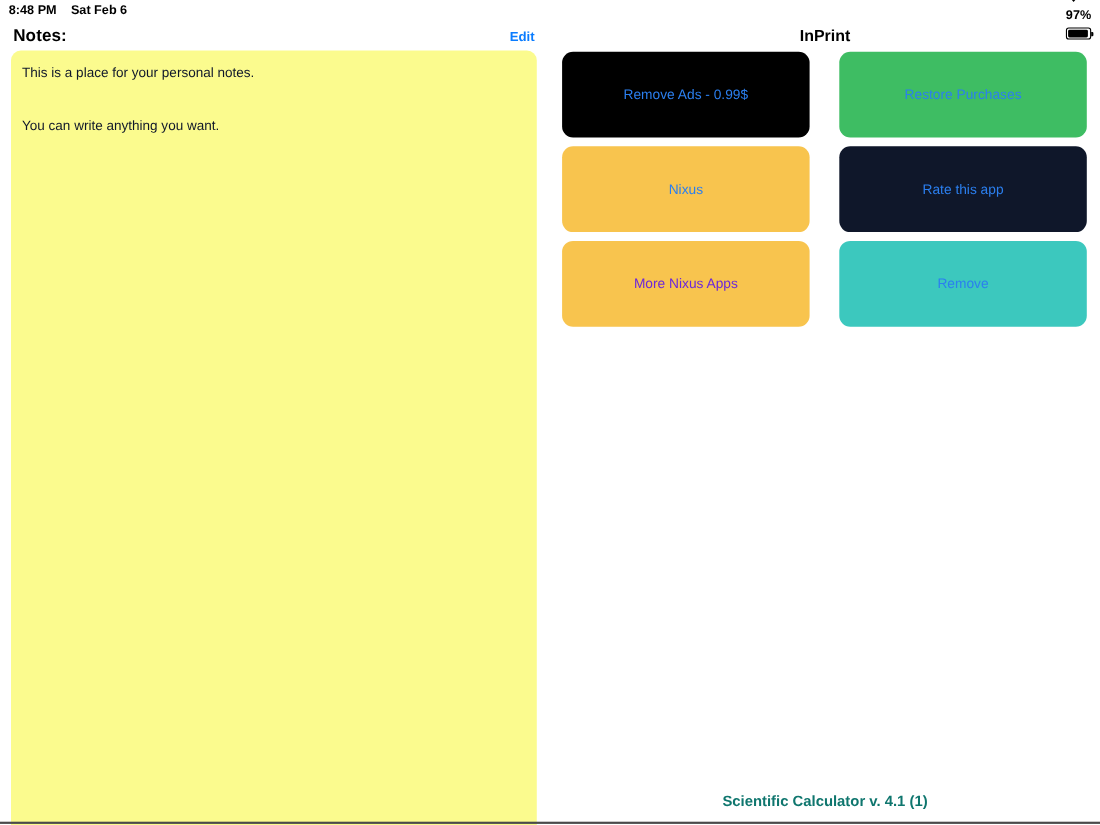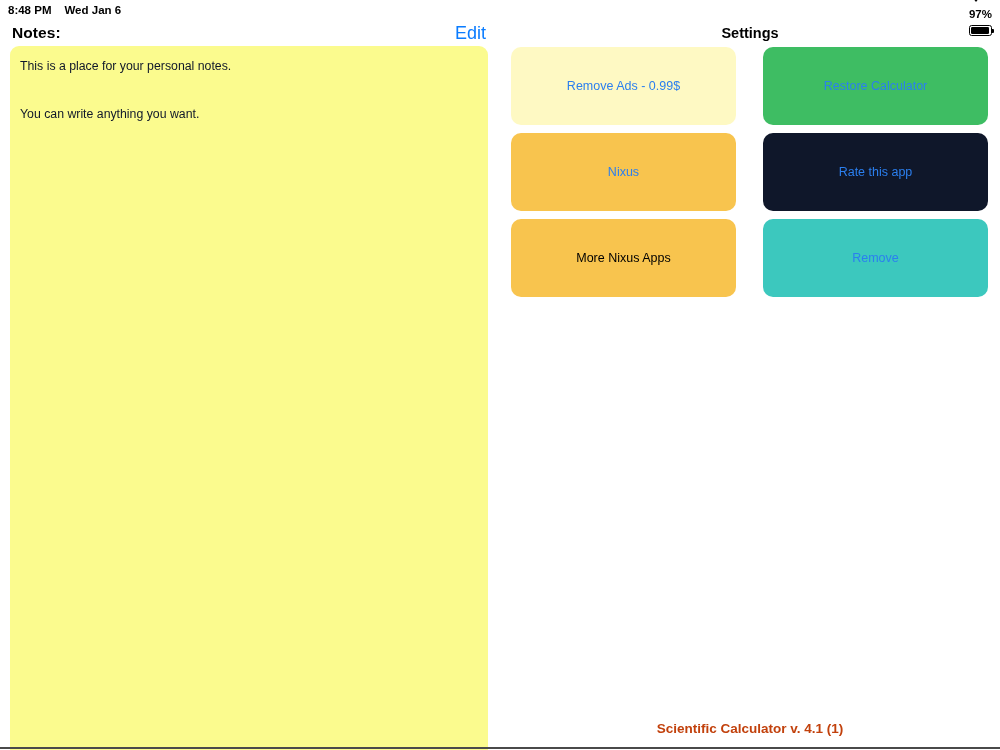--- a/index.html
+++ b/index.html
@@ -78,22 +78,22 @@
     align-items: center;
     justify-content: space-between;
   }
   .notes-title {
     font-size: 15.5px;
     font-weight: bold;
     color: #000;
     letter-spacing: 0.1px;
   }
   .edit-button {
-    font-size: 18px;
-    font-weight: normal;
+    font-size: 12px;
+    font-weight: bold;
     color: #0a7cff;
     cursor: pointer;
     background: none;
     border: none;
     font-family: "Liberation Sans", sans-serif;
     padding: 0;
   }
 
   .notes-area {
     position: absolute;
@@ -153,38 +153,38 @@
 
   
   .footer-version {
     position: absolute;
     left: 500px;
     top: 721px;
     width: 500px;
     text-align: center;
     font-size: 13.5px;
     font-weight: bold;
-    color: #c2410c;
+    color: #0f766e;
   }
   .bottom-rule {
     position: absolute;
     left: 0;
     top: 747px;
     width: 1000px;
     height: 1.5px;
     background: #4a4a4a;
   }
 </style>
 </head>
 <body>
 
 <div class="statusbar">
   <div class="status-left">
     <span>8:48 PM</span>
-    <span>Wed Jan 6</span>
+    <span>Sat Feb 6</span>
   </div>
   <div class="status-right">
     <span class="signal-dots">
       <i></i>
         <i></i>
         <i></i>
         <i></i>
     </span>
     <span class="wifi">
       <svg width="14" height="11" viewBox="0 0 14 11" aria-hidden="true">
@@ -202,25 +202,25 @@
 
 <div class="notes-header">
   <span class="notes-title">Notes:</span>
   <button class="edit-button">Edit</button>
 </div>
 
 <textarea class="notes-area" placeholder="This is a place for your personal notes." style="background: rgb(251, 251, 142);">This is a place for your personal notes.
 
 You can write anything you want.</textarea>
 
-<div class="settings-title">Settings</div>
+<div class="settings-title">InPrint</div>
 
 <div class="settings-grid">
-  <button class="tile" style="background: #fef9c3; color: rgb(43, 127, 239);">Remove Ads - 0.99$</button>
-  <button class="tile" style="background: rgb(62, 189, 99); color: rgb(43, 127, 239);">Restore Calculator</button>
+  <button class="tile" style="background: #000000; color: rgb(43, 127, 239);">Remove Ads - 0.99$</button>
+  <button class="tile" style="background: rgb(62, 189, 99); color: rgb(43, 127, 239);">Restore Purchases</button>
   <button class="tile" style="background: rgb(248, 196, 78); color: rgb(43, 127, 239);">Nixus</button>
   <button class="tile" style="background: #0f172a; color: rgb(43, 127, 239);">Rate this app</button>
-  <button class="tile" style="background: rgb(248, 196, 78); color: #000000;">More Nixus Apps</button>
+  <button class="tile" style="background: rgb(248, 196, 78); color: #6d28d9;">More Nixus Apps</button>
   <button class="tile" style="background: rgb(60, 200, 190); color: rgb(43, 127, 239);">Remove</button>
 </div>
 
 <div class="footer-version">Scientific Calculator v. 4.1 (1)</div>
 <div class="bottom-rule"></div>
 
 </body></html>

